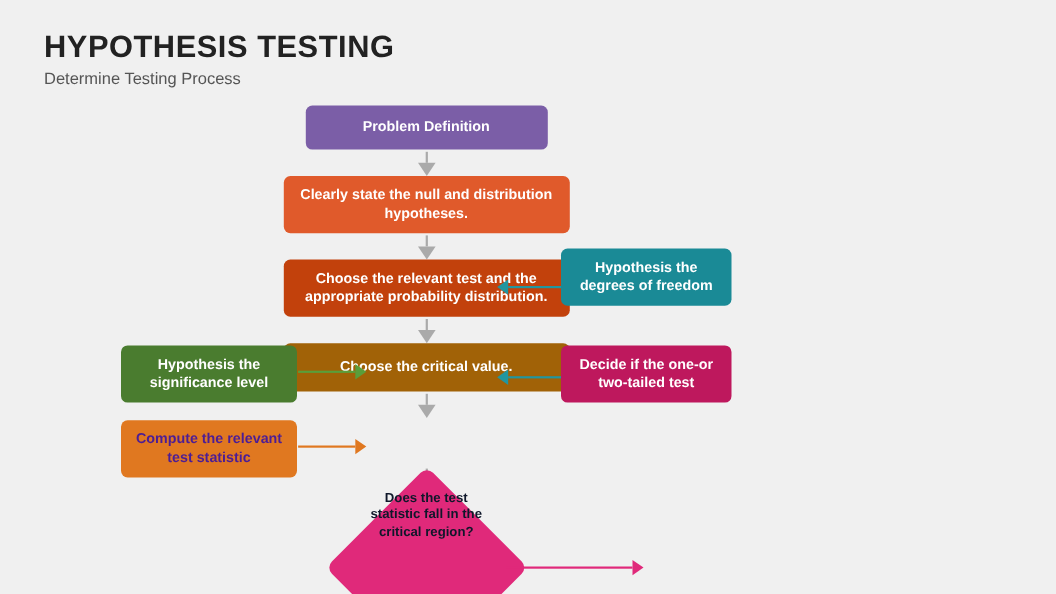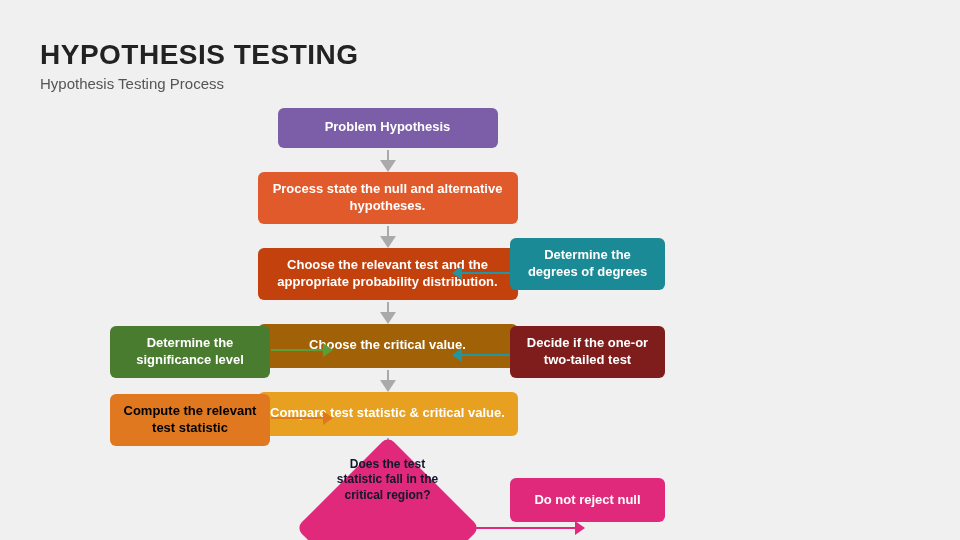--- a/index.html
+++ b/index.html
@@ -9,21 +9,21 @@
       background: #f0f0f0;
       font-family: 'Segoe UI', Arial, sans-serif;
       overflow: hidden;
       position: relative;
     }
 
     .slide {
       width: 775px;
       height: 540px;
       background: #f0f0f0;
-      padding: 40px 40px 20px 40px;
+      padding: 28px 40px 20px 40px;
       position: relative;
       border-radius: 19px;
     }
 
     .title {
       font-size: 28px;
       font-weight: 900;
       color: #222;
       letter-spacing: 0.5px;
       line-height: 1.1;
@@ -76,21 +76,21 @@
     
     .box-purple { background: #7b5ea7; width: 220px; height: 40px; }
     .box-orange-red { background: #e05a2b; width: 260px; height: 52px; }
     .box-teal { background: #c2410c; width: 260px; height: 52px; }
     .box-green { background: #a16207; width: 260px; height: 44px; }
     .box-yellow { background: #e8a020; width: 260px; height: 44px; }
 
     .box-green-dark { background: #4a7c2f; width: 160px; height: 52px; border-radius: 6px; }
     .box-orange-side { background: #e07820; width: 160px; height: 52px; border-radius: 6px; }
     .box-teal-side { background: #1a8a96; width: 155px; height: 52px; border-radius: 6px; }
-    .box-teal-side2 { background: #7f1d1d; width: 155px; height: 52px; border-radius: 6px; }
+    .box-teal-side2 { background: #be185d; width: 155px; height: 52px; border-radius: 6px; }
 
     .diamond {
       width: 130px;
       height: 130px;
       background: #e0297a;
       transform: rotate(45deg);
       border-radius: 8px;
       position: relative;
     }
 
@@ -155,35 +155,35 @@
     }
     .arrow-right-head-orange { border-left-color: #e07820; }
     .arrow-right-head-pink { border-left-color: #e0297a; }
 
   </style>
 </head>
 <body>
 
 <div class="slide">
   <div class="title">HYPOTHESIS TESTING</div>
-  <div class="subtitle">Hypothesis Testing Process</div>
+  <div class="subtitle">Determine Testing Process</div>
 
   <div class="flowchart">
 
     <div id="box-problem">
-      <div class="box box-purple">Problem Hypothesis</div>
+      <div class="box box-purple">Problem Definition</div>
     </div>
 
     <div id="arrow1">
       <div class="arrow-down-line" style="background:#aaa;"></div>
       <div class="arrow-down" style="border-top-color:#aaa;"></div>
     </div>
 
     <div id="box-hypotheses">
-      <div class="box box-orange-red">Process state the null and alternative hypotheses.</div>
+      <div class="box box-orange-red">Clearly state the null and distribution hypotheses.</div>
     </div>
 
     <div id="arrow2">
       <div class="arrow-down-line" style="background:#aaa;"></div>
       <div class="arrow-down" style="border-top-color:#aaa;"></div>
     </div>
 
     <div id="box-test">
       <div class="box box-teal">Choose the relevant test and the appropriate probability distribution.</div>
     </div>
@@ -195,53 +195,47 @@
 
     <div id="box-critical">
       <div class="box box-green">Choose the critical value.</div>
     </div>
 
     <div id="arrow4">
       <div class="arrow-down-line" style="background:#aaa;"></div>
       <div class="arrow-down" style="border-top-color:#aaa;"></div>
     </div>
 
-    <div id="box-compare">
-      <div class="box box-yellow">Compare test statistic &amp; critical value.</div>
-    </div>
 
     <div id="arrow5">
       <div class="arrow-down-line" style="background:#aaa;"></div>
       <div class="arrow-down" style="border-top-color:#aaa;"></div>
     </div>
 
     <div id="diamond-wrap">
       <div class="diamond"></div>
     </div>
     <div id="diamond-text">Does the test statistic fall in the critical region?</div>
 
     <div id="box-significance">
-      <div class="box box-green-dark" style="width:160px; height:52px; display:flex; align-items:center; justify-content:center; border-radius:6px; color:#fff; font-size:13px; font-weight:600; text-align:center; line-height:1.3;">Determine the significance level</div>
+      <div class="box box-green-dark" style="width:160px; height:52px; display:flex; align-items:center; justify-content:center; border-radius:6px; color:#fff; font-size:13px; font-weight:600; text-align:center; line-height:1.3;">Hypothesis the significance level</div>
     </div>
 
     <div id="box-compute">
-      <div class="box box-orange-side" style="width:160px; height:52px; display:flex; align-items:center; justify-content:center; border-radius:6px; color:#000000; font-size:13px; font-weight:600; text-align:center; line-height:1.3;">Compute the relevant test statistic</div>
+      <div class="box box-orange-side" style="width:160px; height:52px; display:flex; align-items:center; justify-content:center; border-radius:6px; color:#4c1d95; font-size:13px; font-weight:600; text-align:center; line-height:1.3;">Compute the relevant test statistic</div>
     </div>
 
     <div id="box-degrees">
-      <div class="box box-teal-side" style="width:155px; height:52px; display:flex; align-items:center; justify-content:center; border-radius:6px; color:#fff; font-size:13px; font-weight:600; text-align:center; line-height:1.3;">Determine the degrees of degrees</div>
+      <div class="box box-teal-side" style="width:155px; height:52px; display:flex; align-items:center; justify-content:center; border-radius:6px; color:#fff; font-size:13px; font-weight:600; text-align:center; line-height:1.3;">Hypothesis the degrees of freedom</div>
     </div>
 
     <div id="box-decide">
       <div class="box box-teal-side2" style="width:155px; height:52px; display:flex; align-items:center; justify-content:center; border-radius:6px; color:#fff; font-size:13px; font-weight:600; text-align:center; line-height:1.3;">Decide if the one-or two-tailed test</div>
     </div>
 
-    <div id="box-do-not-reject">
-      <div class="box-do-not-reject">Do not reject null</div>
-    </div>
 
     <div id="arrow-sig-to-critical">
       <div style="height:2px; width:52px; background:#5a9e3a;"></div>
       <div class="arrow-right-head"></div>
     </div>
 
     <div id="arrow-compute-to-compare">
       <div style="height:2px; width:52px; background:#e07820;"></div>
       <div class="arrow-right-head arrow-right-head-orange"></div>
     </div>

